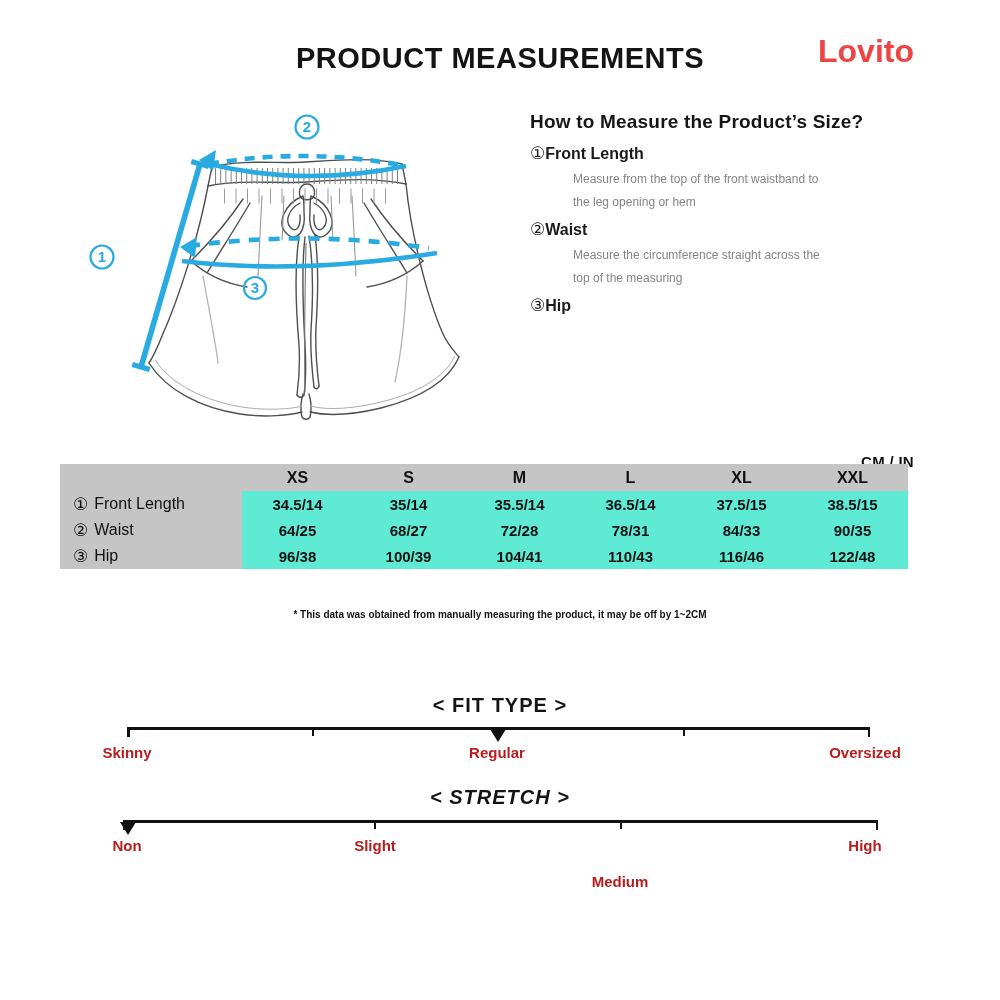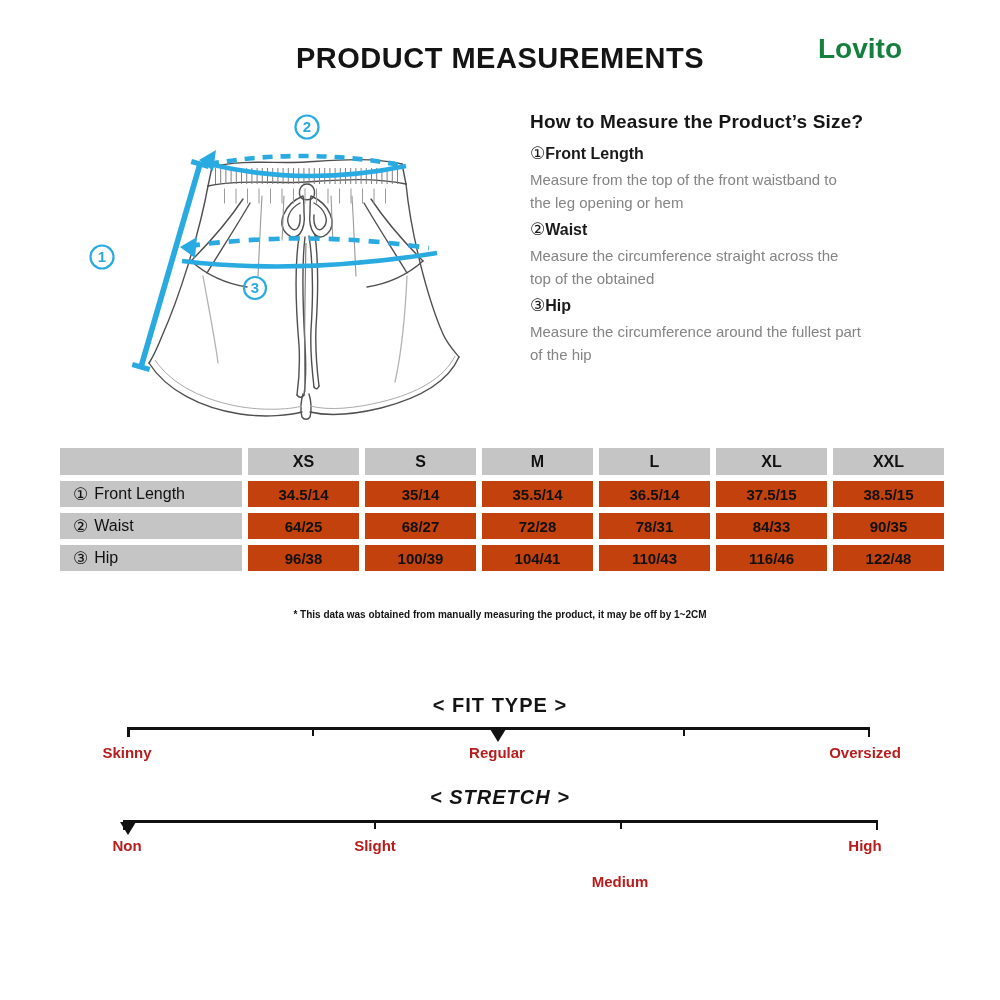--- a/index.html
+++ b/index.html
@@ -7,43 +7,43 @@
     position:relative;width:972px;height:1000px;background:#ffffff;overflow:hidden;
     font-family:"Liberation Sans","DejaVu Sans",sans-serif;color:#111;border-radius:17px;
   }
   
   .page-title{
     position:absolute;top:42px;left:0;width:1000px;text-align:center;
     font-size:29px;font-weight:800;letter-spacing:0.5px;color:#141414;
   }
   .brand{
     position:absolute;top:33px;left:818px;
-    font-size:28px;font-weight:800;letter-spacing:0px;color:#15803d;
+    font-size:32px;font-weight:800;letter-spacing:0px;color:#ef4444;
   }
   
   .diagram{position:absolute;left:40px;top:95px;}
   
   .howto{position:absolute;left:530px;top:112px;width:412px;}
   .howto-heading{font-size:19px;line-height:20px;font-weight:800;margin-bottom:12px;letter-spacing:0.2px;color:#161616;}
   .item-title{font-size:16px;line-height:20px;font-weight:700;margin-bottom:4px;color:#1a1a1a;}
   .item-title .circ-num{font-weight:400;font-size:17px;}
-  .item-desc{font-size:15px;line-height:23px;color:#848484;margin-bottom:6px;font-weight:400;}
+  .item-desc{font-size:12px;line-height:23px;color:#848484;margin-bottom:6px;font-weight:400;margin-left:43px;}
   
   .unit{position:absolute;top:437px;right:58px;font-size:15px;font-weight:800;letter-spacing:0.3px;margin-top:16px;}
   
   .size-table{
-    position:absolute;left:60px;top:448px;
+    position:absolute;left:60px;top:464px;
     display:grid;grid-template-columns:182px repeat(6,111px);
-    grid-template-rows:27px 26px 26px 26px;gap:6px;
+    grid-template-rows:27px 26px 26px 26px;
   }
   .cell{display:flex;align-items:center;justify-content:center;}
   .hcell{background:#c5c5c5;font-weight:800;font-size:16px;}
   .lcell{background:#c5c5c5;justify-content:flex-start;padding-left:13px;font-size:16px;font-weight:500;}
   .lcell .circ-num{font-weight:400;font-size:17px;margin-right:6px;}
-  .vcell{background:#c2410c;font-weight:700;font-size:15px;}
+  .vcell{background:#5eead4;font-weight:700;font-size:15px;}
   
   .disclaimer{
     position:absolute;top:609px;left:0;width:1000px;text-align:center;
     font-size:10px;font-weight:700;color:#141414;
   }
   
   .scale-title{
     position:absolute;left:0;width:1000px;text-align:center;
     font-size:20px;font-weight:800;letter-spacing:1px;color:#141414;
   }
@@ -154,26 +154,25 @@
   <div class="howto">
     <div class="howto-heading">How to Measure the Product’s Size?</div>
 
     <div class="howto-item">
       <div class="item-title"><span class="circ-num">①</span><span>Front Length</span></div>
       <div class="item-desc"><span>Measure from the top of the front waistband to</span><br><span>the leg opening or hem</span></div>
     </div>
 
     <div class="howto-item">
       <div class="item-title"><span class="circ-num">②</span><span>Waist</span></div>
-      <div class="item-desc"><span>Measure the circumference straight across the</span><br><span>top of the obtained</span></div>
+      <div class="item-desc"><span>Measure the circumference straight across the</span><br><span>top of the measuring</span></div>
     </div>
 
     <div class="howto-item">
       <div class="item-title"><span class="circ-num">③</span><span>Hip</span></div>
-      <div class="item-desc"><span>Measure the circumference around the fullest part</span><br><span>of the hip</span></div>
     </div>
   </div>
 
   <div class="unit">CM / IN</div>
 
   <div class="size-table">
     <div class="cell hcell"></div>
     <div class="cell hcell">XS</div>
     <div class="cell hcell">S</div>
     <div class="cell hcell">M</div>

